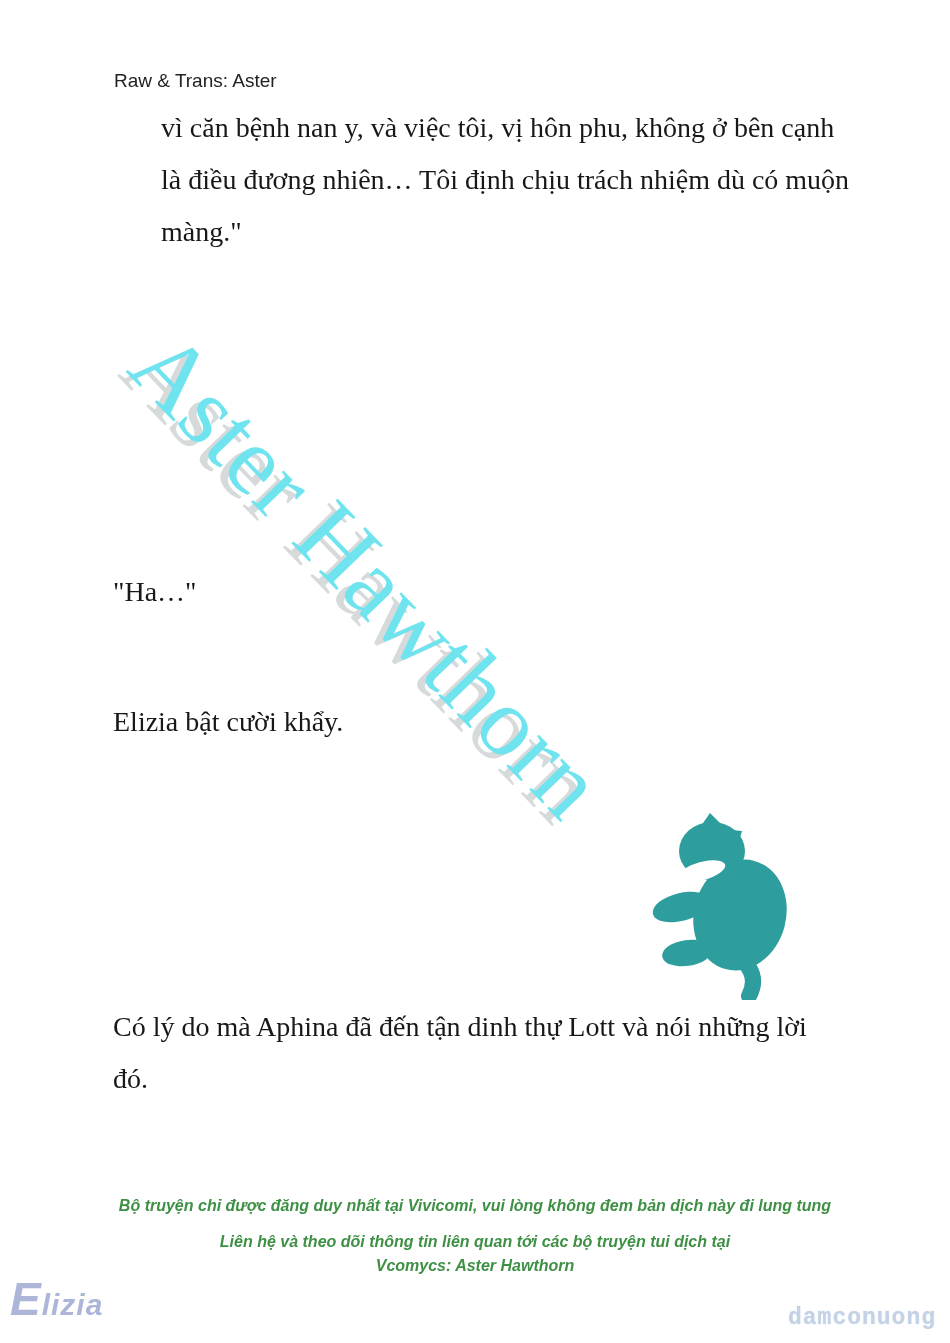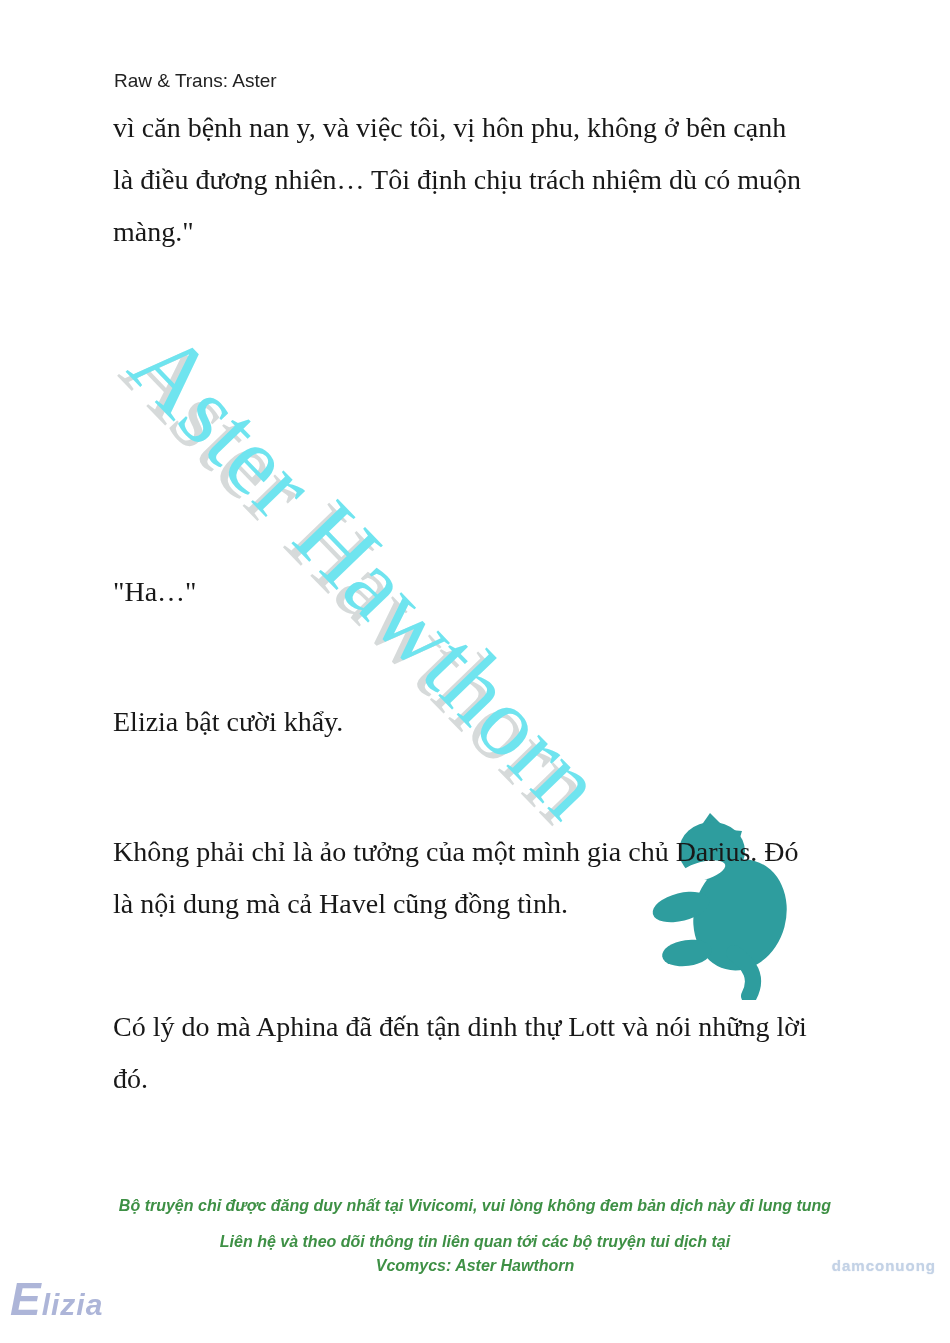--- a/index.html
+++ b/index.html
@@ -49,21 +49,21 @@
   .para {
     position: absolute;
     left: 113px;
     width: 755px;
     font-size: 28px;
     line-height: 52px;
     color: #181818;
     white-space: pre-line;
     z-index: 4;
   }
-  .p1 { top: 102px; }
+  .p1 { top: 102px; margin-left: 48px; }
   .p2 { top: 331px; }
   .p3 { top: 566px; }
   .p4 { top: 696px; }
   .p5 { top: 826px; }
   .p6 { top: 1001px; }
   .footer-line {
     position: absolute;
     left: 0;
     width: 950px;
     text-align: center;
@@ -89,24 +89,24 @@
     opacity: 0.85;
     z-index: 4;
   }
   .vcomycs::first-letter {
     font-size: 46px;
     line-height: 30px;
   }
   .site-mark {
     position: absolute;
     right: 14px;
-    top: 1257px;
-    font-family: Liberation Sans, sans-serif;
+    top: 1305px;
+    font-family: Liberation Mono, monospace;
     font-weight: bold;
-    font-size: 15px;
+    font-size: 23px;
     letter-spacing: 1px;
     color: #c3d2e6;
     text-shadow: 0 0 3px #ffffff, 0 0 1px #aebfd8;
     z-index: 4;
   }
 </style>
 </head>
 <body>
 
 <div class="page">
@@ -130,22 +130,20 @@
 
   <div class="para p1">vì căn bệnh nan y, và việc tôi, vị hôn phu, không ở bên cạnh
 là điều đương nhiên… Tôi định chịu trách nhiệm dù có muộn
 màng."</div>
 
 
   <div class="para p3">"Ha…"</div>
 
   <div class="para p4">Elizia bật cười khẩy.</div>
 
-  <div class="para p5">Không phải chỉ là ảo tưởng của một mình gia chủ Darius. Đó
-là nội dung mà cả Havel cũng đồng tình.</div>
 
   <div class="para p6">Có lý do mà Aphina đã đến tận dinh thự Lott và nói những lời
 đó.</div>
 
   <div class="footer-line f1">Bộ truyện chỉ được đăng duy nhất tại Vivicomi, vui lòng không đem bản dịch này đi lung tung</div>
 
   <div class="footer-line f2">Liên hệ và theo dõi thông tin liên quan tới các bộ truyện tui dịch tại</div>
 
   <div class="footer-line f3">Vcomycs: Aster Hawthorn</div>
 

